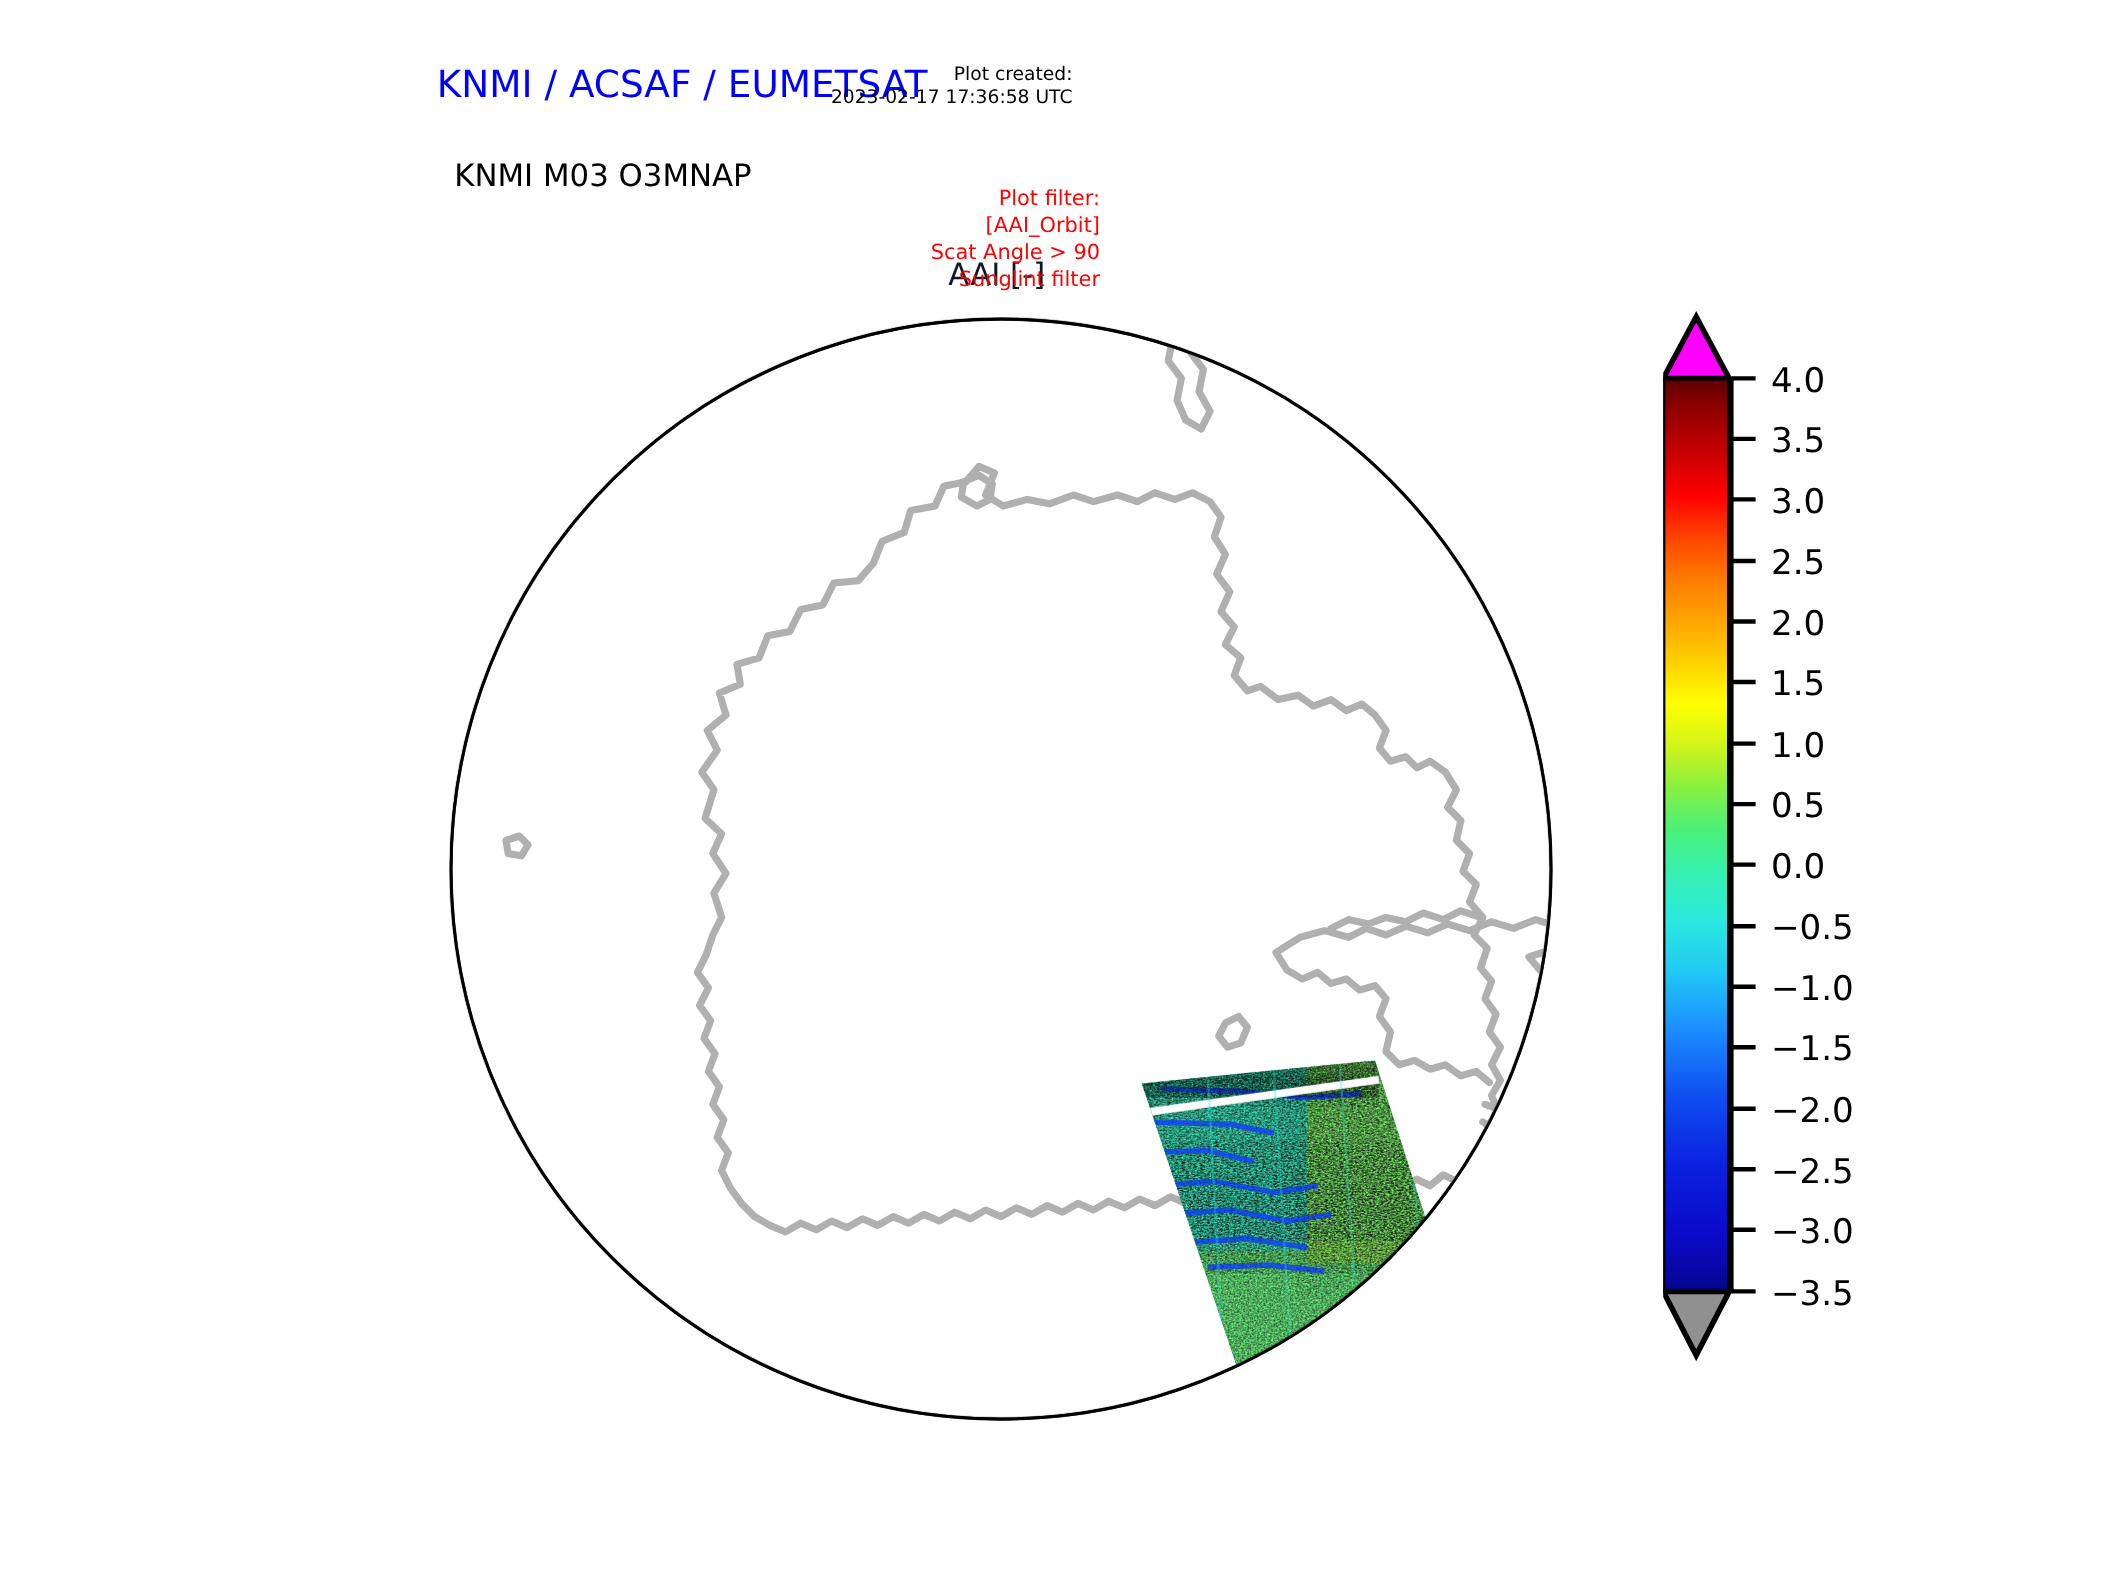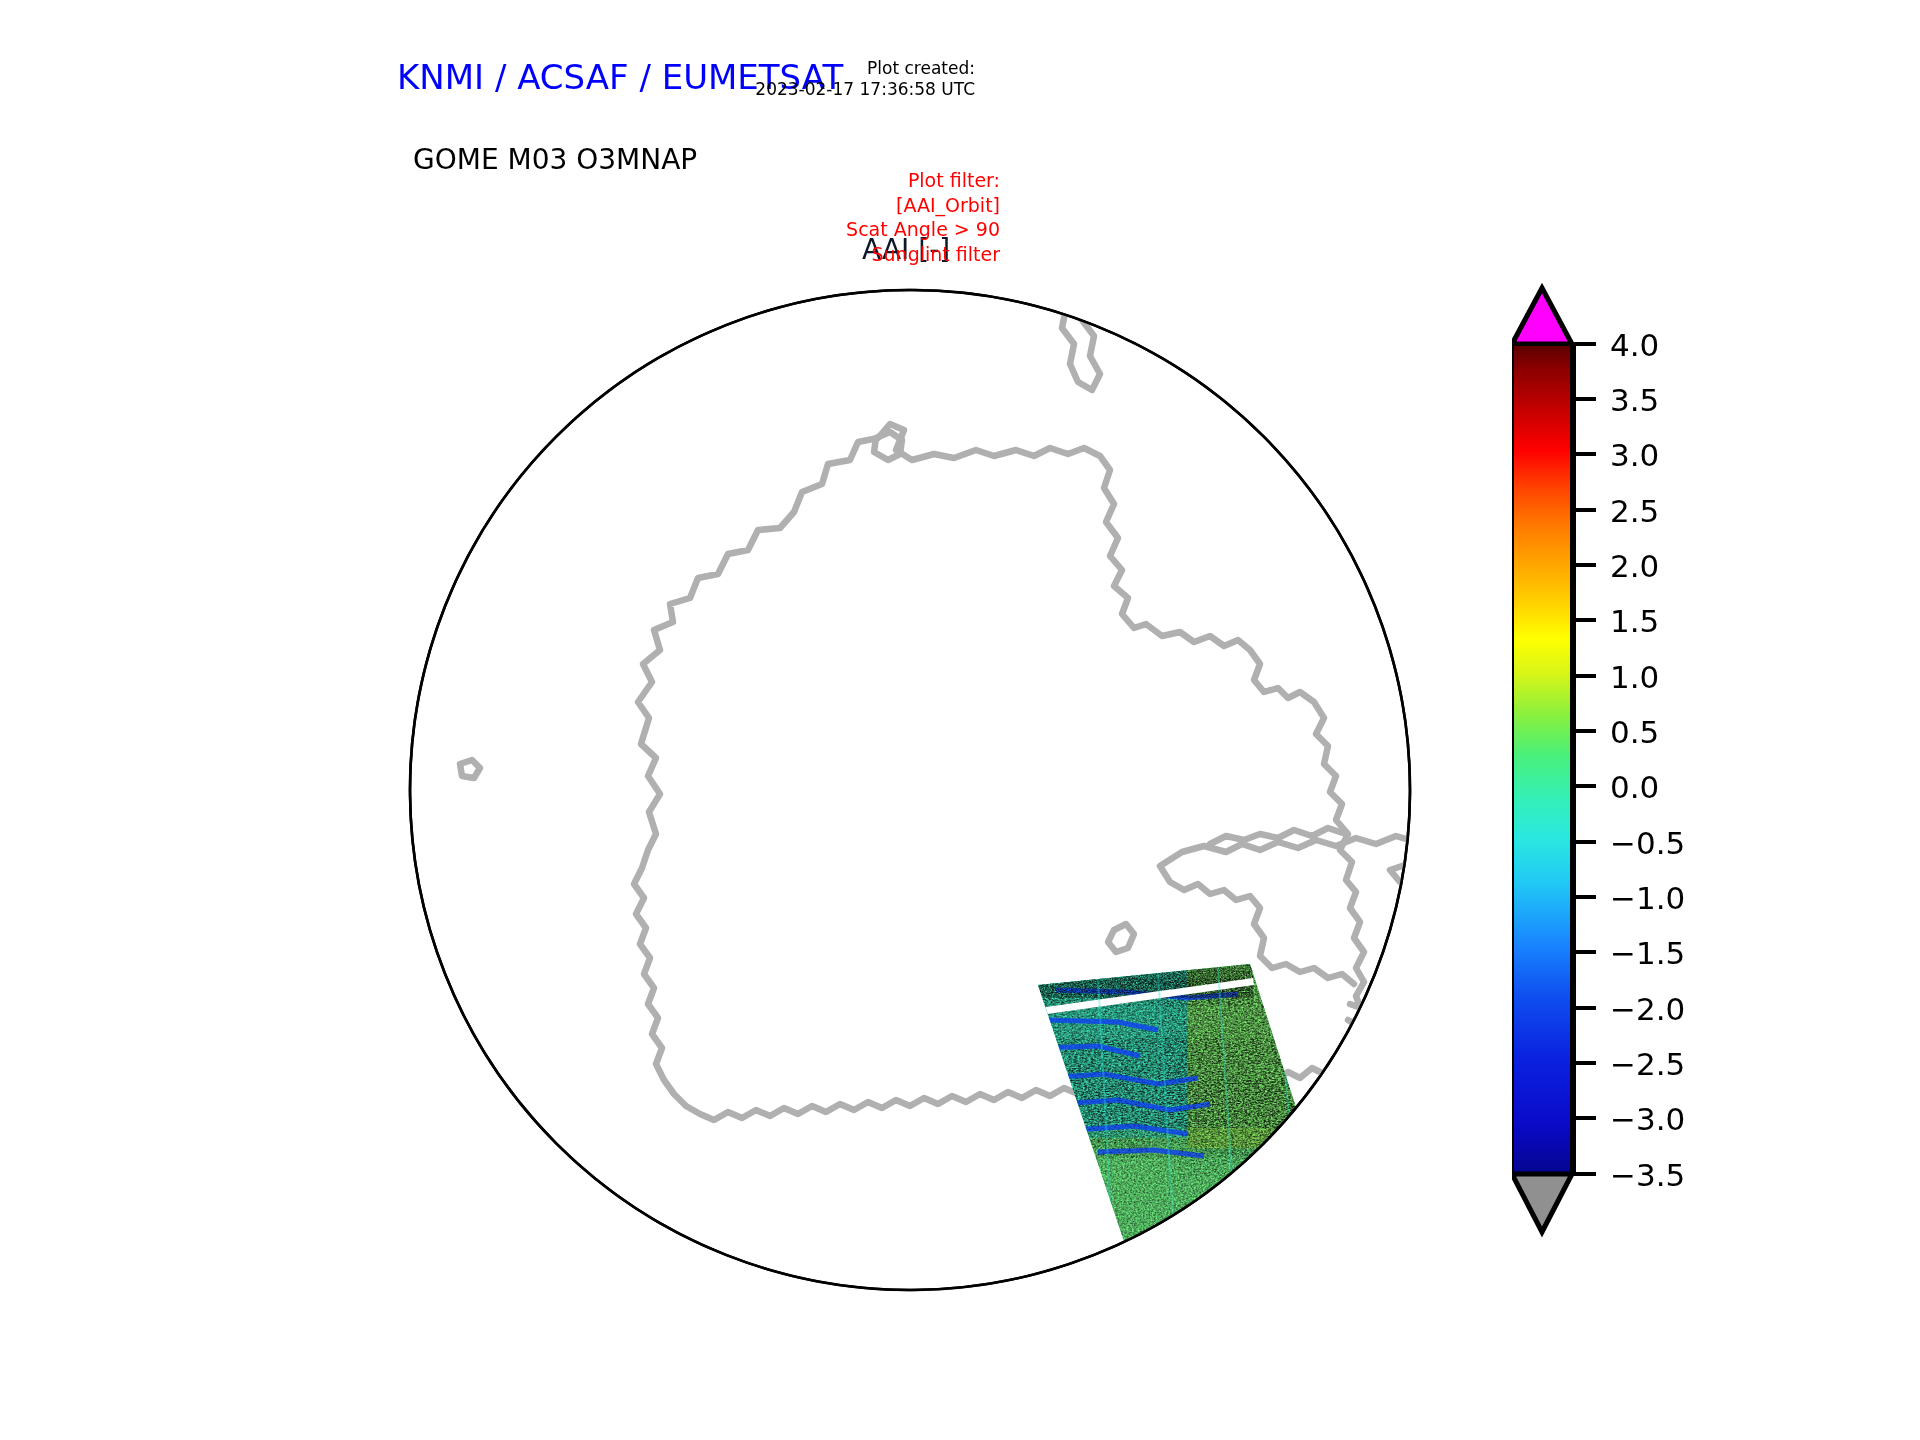--- a/index.html
+++ b/index.html
@@ -93,21 +93,21 @@
 <body>
 
 <div id="org-title">KNMI / ACSAF / EUMETSAT</div>
 
 <div id="plot-created-block">
   <div>Plot created:</div>
   <div>2023-02-17 17:36:58 UTC</div>
 </div>
 
 <div id="dataset-block">
-  <div>GOME M03 O3MNAP</div>
+  <div>KNMI M03 O3MNAP</div>
 </div>
 
 <div id="var-title">AAI [-]</div>
 
 <div id="plot-filter-block">
   <div>Plot filter:</div>
   <div>[AAI_Orbit]</div>
   <div>Scat Angle &gt; 90</div>
   <div>Sunglint filter</div>
 </div>

